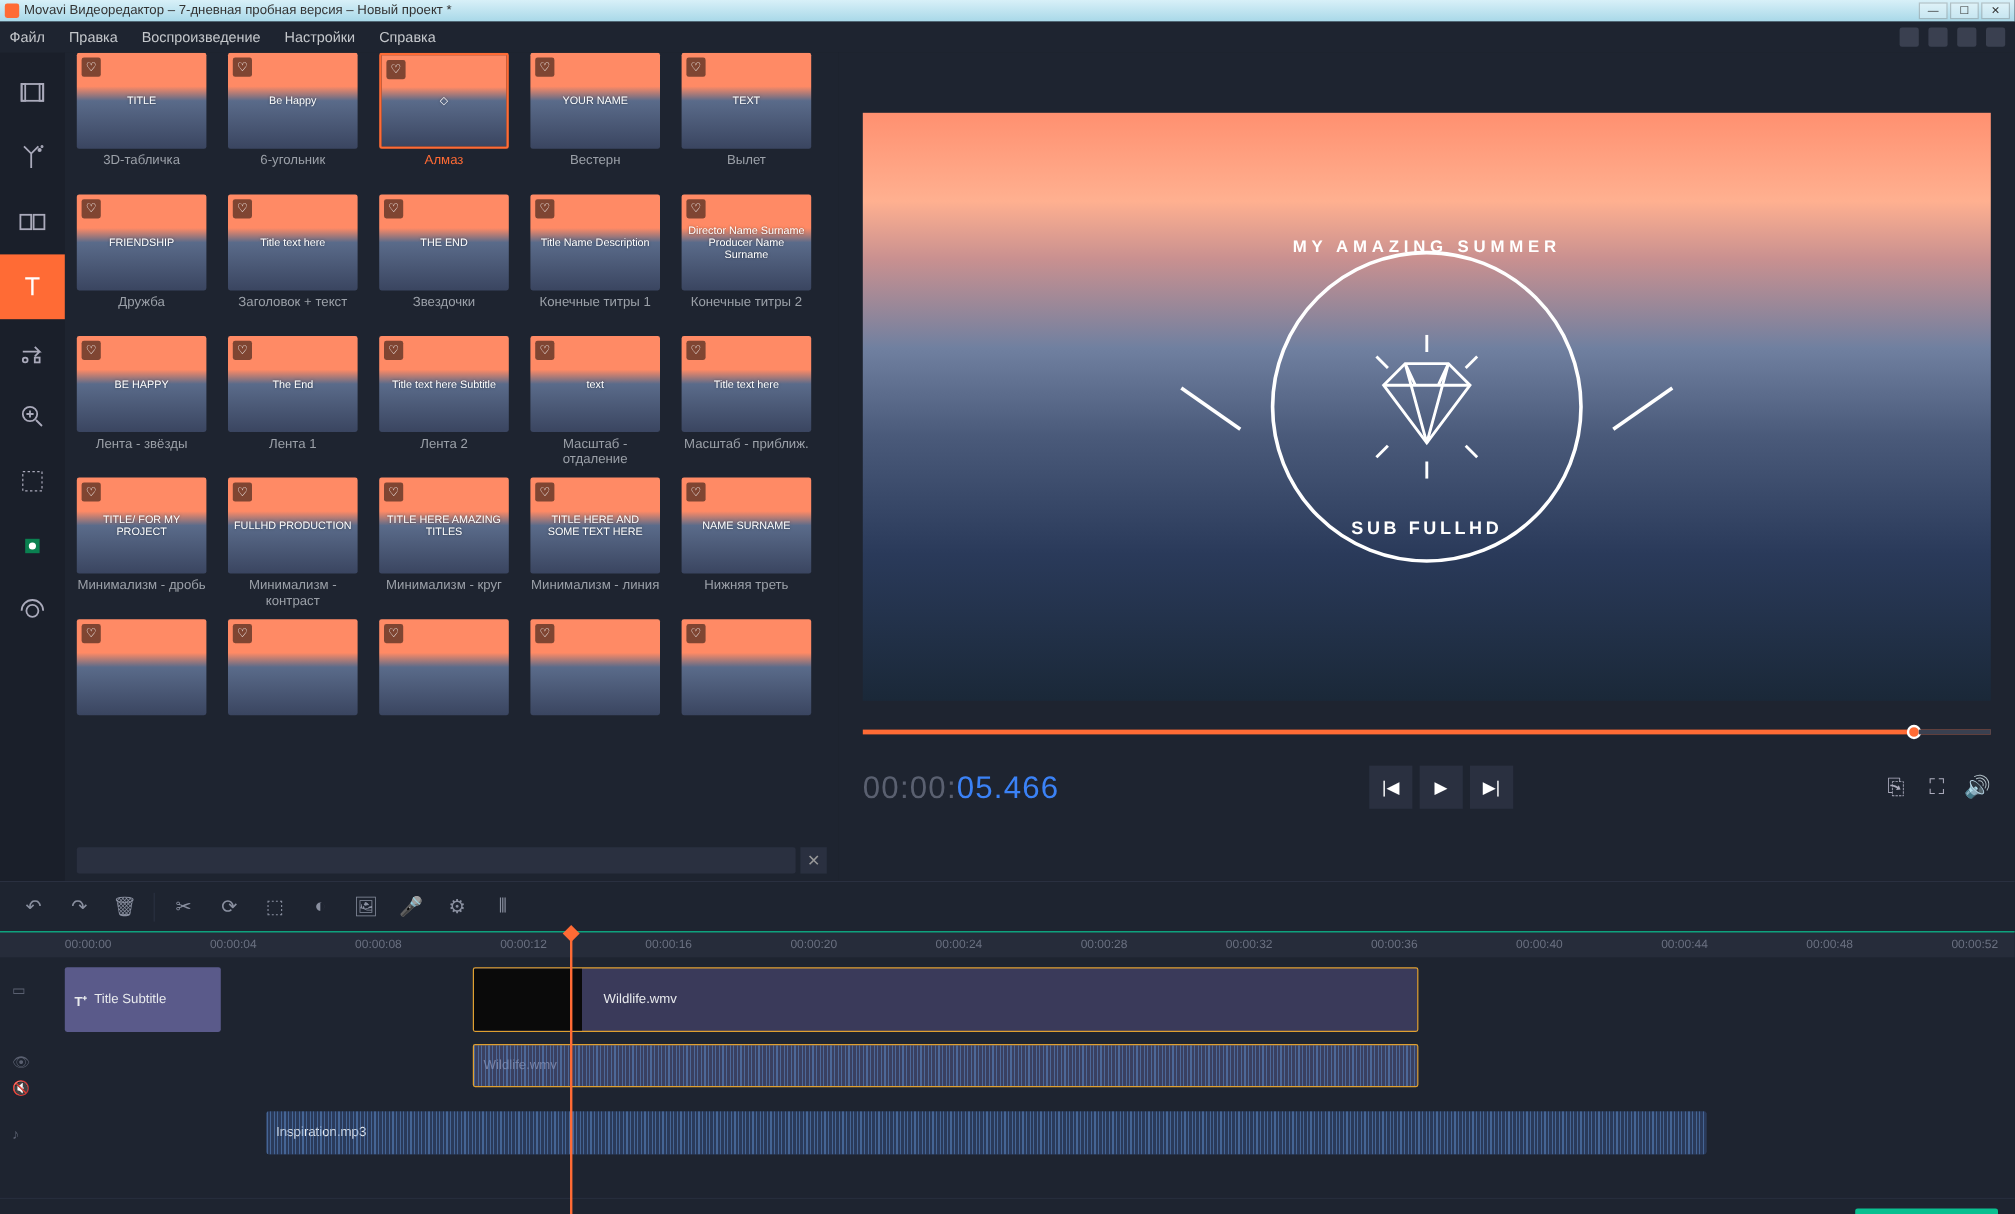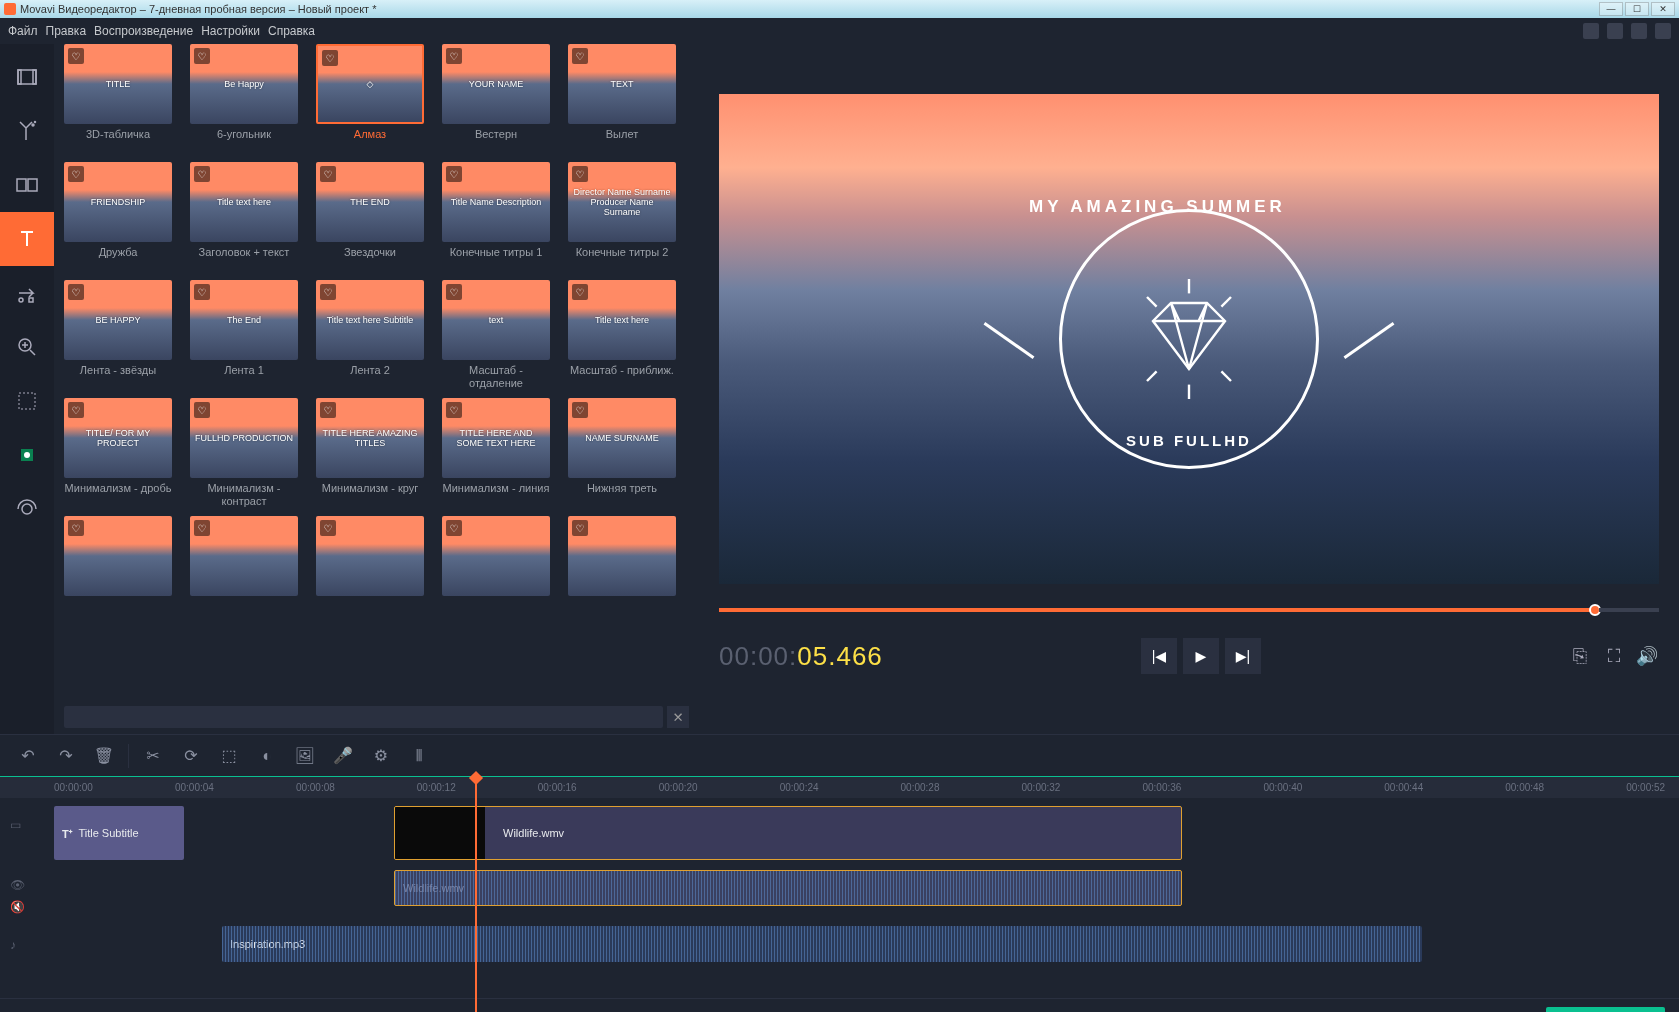--- a/index.html
+++ b/index.html
@@ -6,21 +6,21 @@
 body { background: #1e2430; color: #c5c8cc; overflow: hidden; width: 1679px; height: 1012px; transform-origin: top left; }
 
 
 .titlebar { height: 18px; background: linear-gradient(to bottom, #d8f0f8, #a8d8e8); display: flex; align-items: center; justify-content: space-between; padding: 0 4px; font-size: 11px; color: #333; }
 .titlebar-left { display: flex; align-items: center; gap: 4px; }
 .titlebar-icon { width: 12px; height: 12px; background: #ff6b35; border-radius: 2px; }
 .win-controls { display: flex; gap: 2px; }
 .win-btn { width: 24px; height: 14px; background: rgba(255,255,255,0.3); border: 1px solid rgba(0,0,0,0.2); display: flex; align-items: center; justify-content: center; font-size: 9px; cursor: pointer; }
 
 
-.menubar { height: 26px; background: #1e2430; display: flex; align-items: center; padding: 0 8px; font-size: 12px; gap: 8px; }
+.menubar { height: 26px; background: #1e2430; display: flex; align-items: center; padding: 0 8px; font-size: 12px; gap: 20px; }
 .menubar-item { cursor: pointer; color: #c5c8cc; }
 .menubar-icons { margin-left: auto; display: flex; gap: 8px; }
 .menubar-icons span { width: 16px; height: 16px; background: #3a4050; border-radius: 2px; display: inline-block; }
 
 
 .main { display: flex; height: 690px; }
 
 
 .left-toolbar { width: 54px; background: #1a1f2a; display: flex; flex-direction: column; padding-top: 6px; }
 .tool-btn { width: 54px; height: 54px; display: flex; align-items: center; justify-content: center; cursor: pointer; position: relative; }
@@ -48,32 +48,32 @@
 .titles-search { display: flex; padding: 6px 10px; gap: 4px; }
 .search-input { flex: 1; background: #2a3040; border: none; color: #c5c8cc; padding: 4px 20px; font-size: 11px; border-radius: 2px; }
 .search-clear { width: 22px; height: 22px; background: #2a3040; border: none; color: #999; cursor: pointer; }
 
 
 .preview-panel { flex: 1; background: #1e2430; display: flex; flex-direction: column; padding: 50px 20px 10px 20px; }
 .preview-canvas { width: 100%; height: 490px; background: linear-gradient(to bottom, #ff9070 0%, #ffb090 15%, #c89090 25%, #7080a0 40%, #4a5a7a 55%, #2a3a5a 75%, #1a2838 100%); position: relative; display: flex; align-items: center; justify-content: center; }
 .diamond-title { position: relative; width: 320px; height: 320px; }
 .diamond-circle { position: absolute; inset: 30px; border: 3px solid #fff; border-radius: 50%; }
 .diamond-svg { position: absolute; left: 50%; top: 50%; transform: translate(-50%, -50%); }
-.curved-text-top { position: absolute; top: 18px; width: 100%; color: #fff; font-size: 17px; letter-spacing: 4px; font-weight: bold; }
+.curved-text-top { position: absolute; top: 18px; width: 100%; text-align: center; color: #fff; font-size: 14px; letter-spacing: 4px; font-weight: bold; }
 .curved-text-bottom { position: absolute; bottom: 50px; width: 100%; text-align: center; color: #fff; font-size: 15px; letter-spacing: 3px; font-weight: bold; }
 .arrow-left, .arrow-right { position: absolute; top: 50%; width: 60px; height: 3px; background: #fff; }
 .arrow-left { left: -50px; transform: rotate(35deg); }
 .arrow-right { right: -50px; transform: rotate(-35deg); }
 .preview-seek { height: 20px; display: flex; align-items: center; margin-top: 16px; position: relative; }
 .seek-track { flex: 1; height: 4px; background: #ff6b35; position: relative; }
 .seek-track::after { content: ''; position: absolute; right: 0; width: 60px; height: 4px; background: #3a4050; }
 .seek-knob { position: absolute; right: 58px; top: -4px; width: 12px; height: 12px; background: #ff6b35; border: 2px solid #fff; border-radius: 50%; }
 .preview-controls { display: flex; align-items: center; margin-top: 18px; gap: 10px; }
 .timecode { font-size: 26px; color: #5a6070; font-family: monospace; letter-spacing: 1px; }
-.timecode .tc-hl { color: #fde047; }
+.timecode .tc-hl { color: #3b82f6; }
 .playback-btns { margin-left: auto; margin-right: auto; display: flex; gap: 6px; }
 .pb-btn { width: 36px; height: 36px; background: #2a3040; display: flex; align-items: center; justify-content: center; cursor: pointer; color: #fff; font-size: 14px; }
 .right-icons { display: flex; gap: 12px; margin-left: 50px; }
 .right-icons .ic { width: 22px; height: 22px; cursor: pointer; color: #aab; font-size: 18px; display: flex; align-items: center; justify-content: center; }
 
 
 .timeline-toolbar { height: 42px; background: #1e2430; display: flex; align-items: center; padding: 0 10px; gap: 2px; border-top: 1px solid #2a3040; }
 .tl-btn { width: 36px; height: 34px; display: flex; align-items: center; justify-content: center; cursor: pointer; color: #8a90a0; font-size: 16px; }
 .tl-sep { width: 1px; height: 24px; background: #2a3040; margin: 0 4px; }
 

